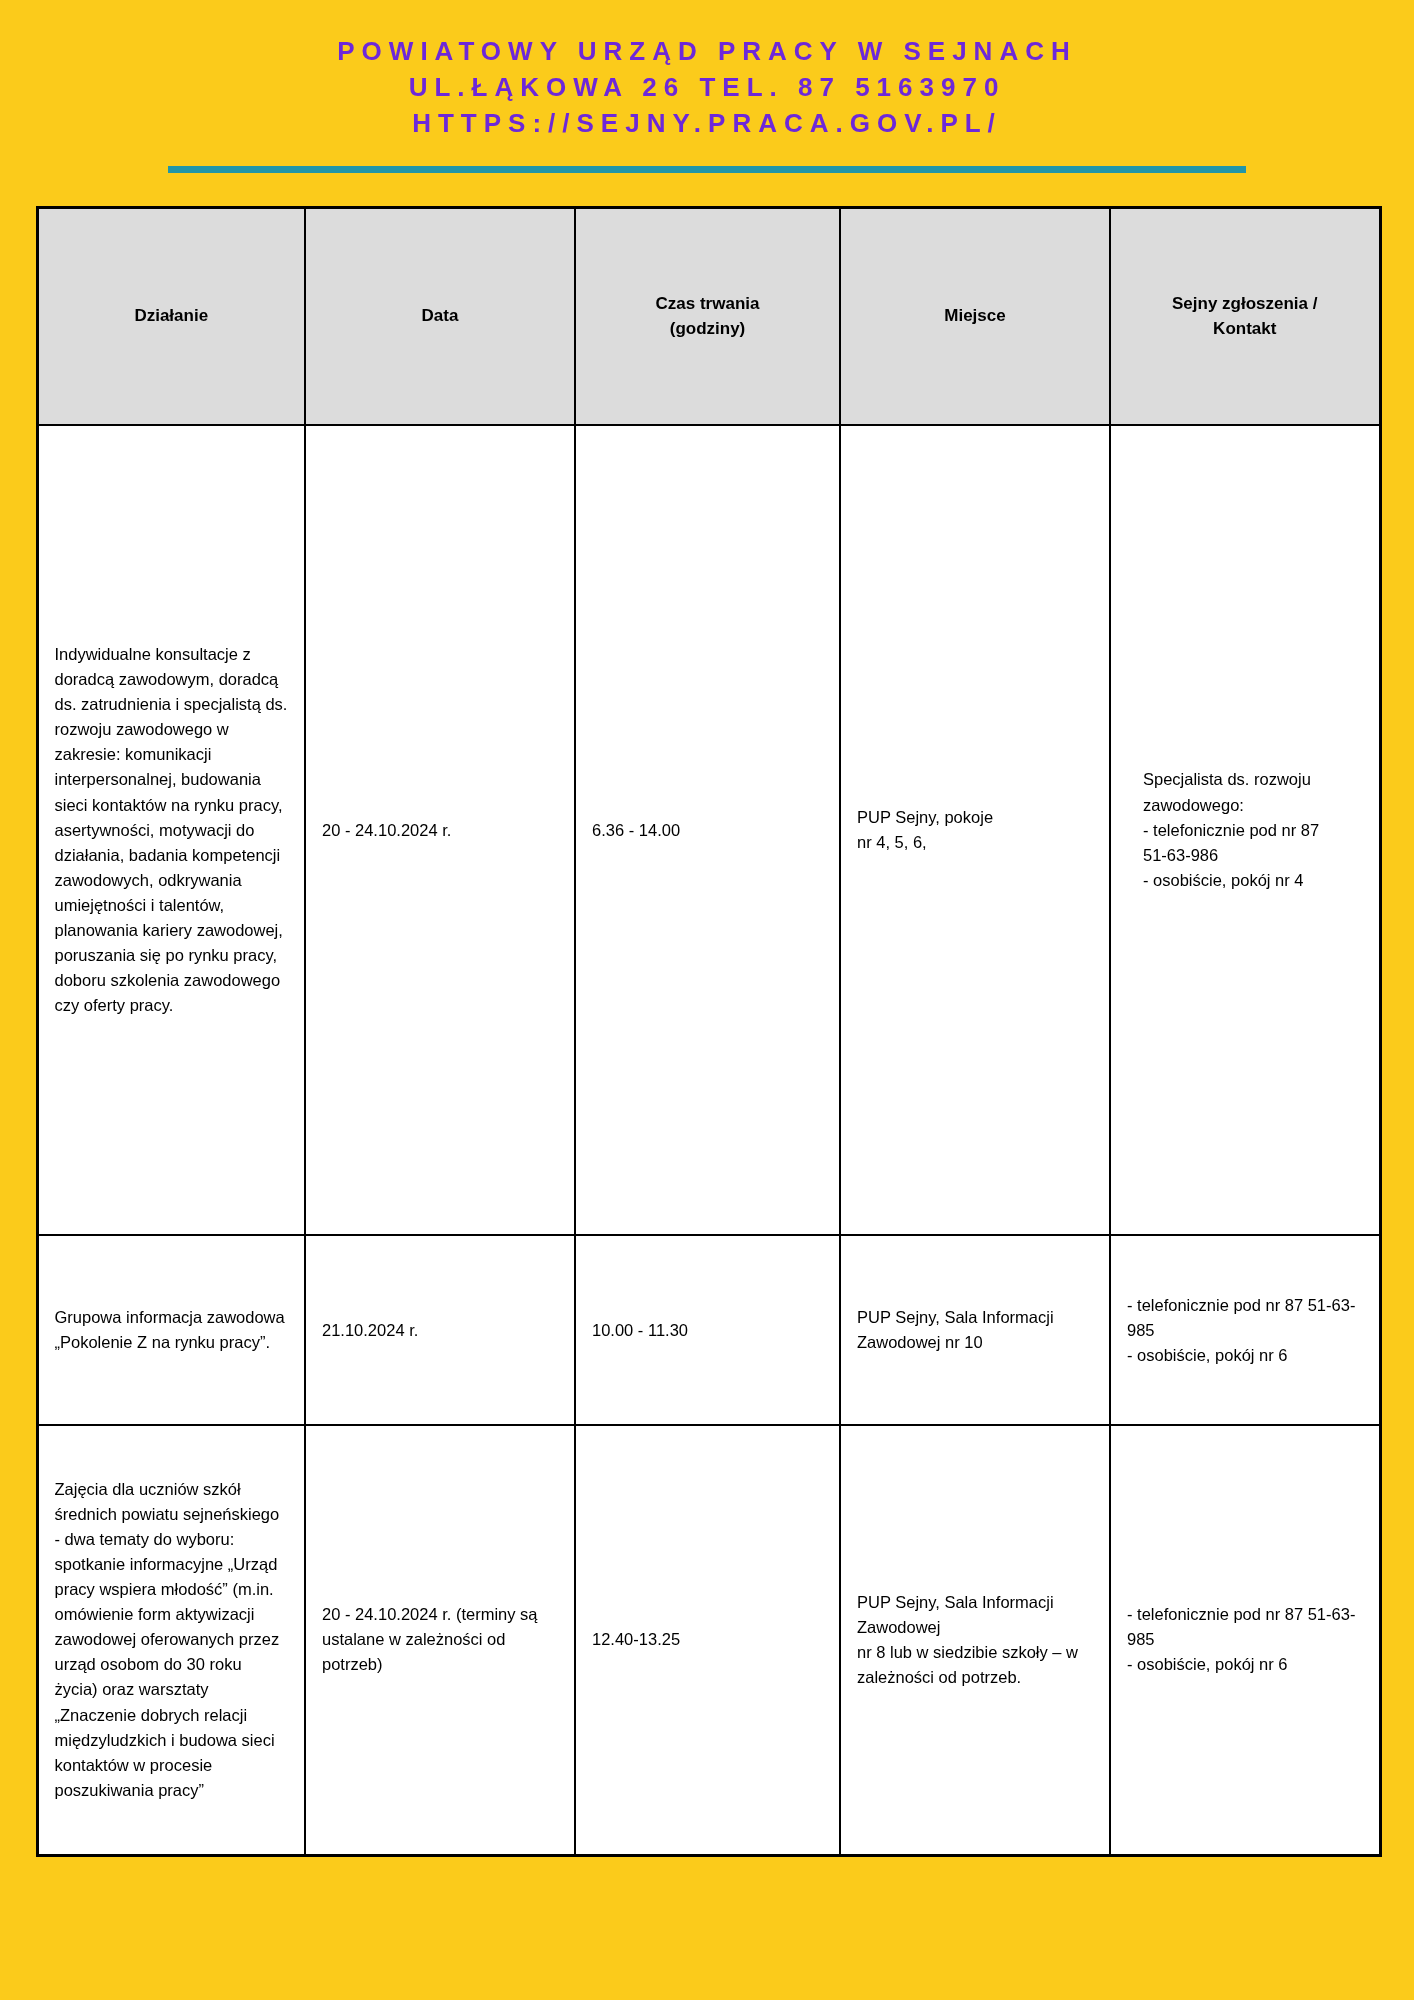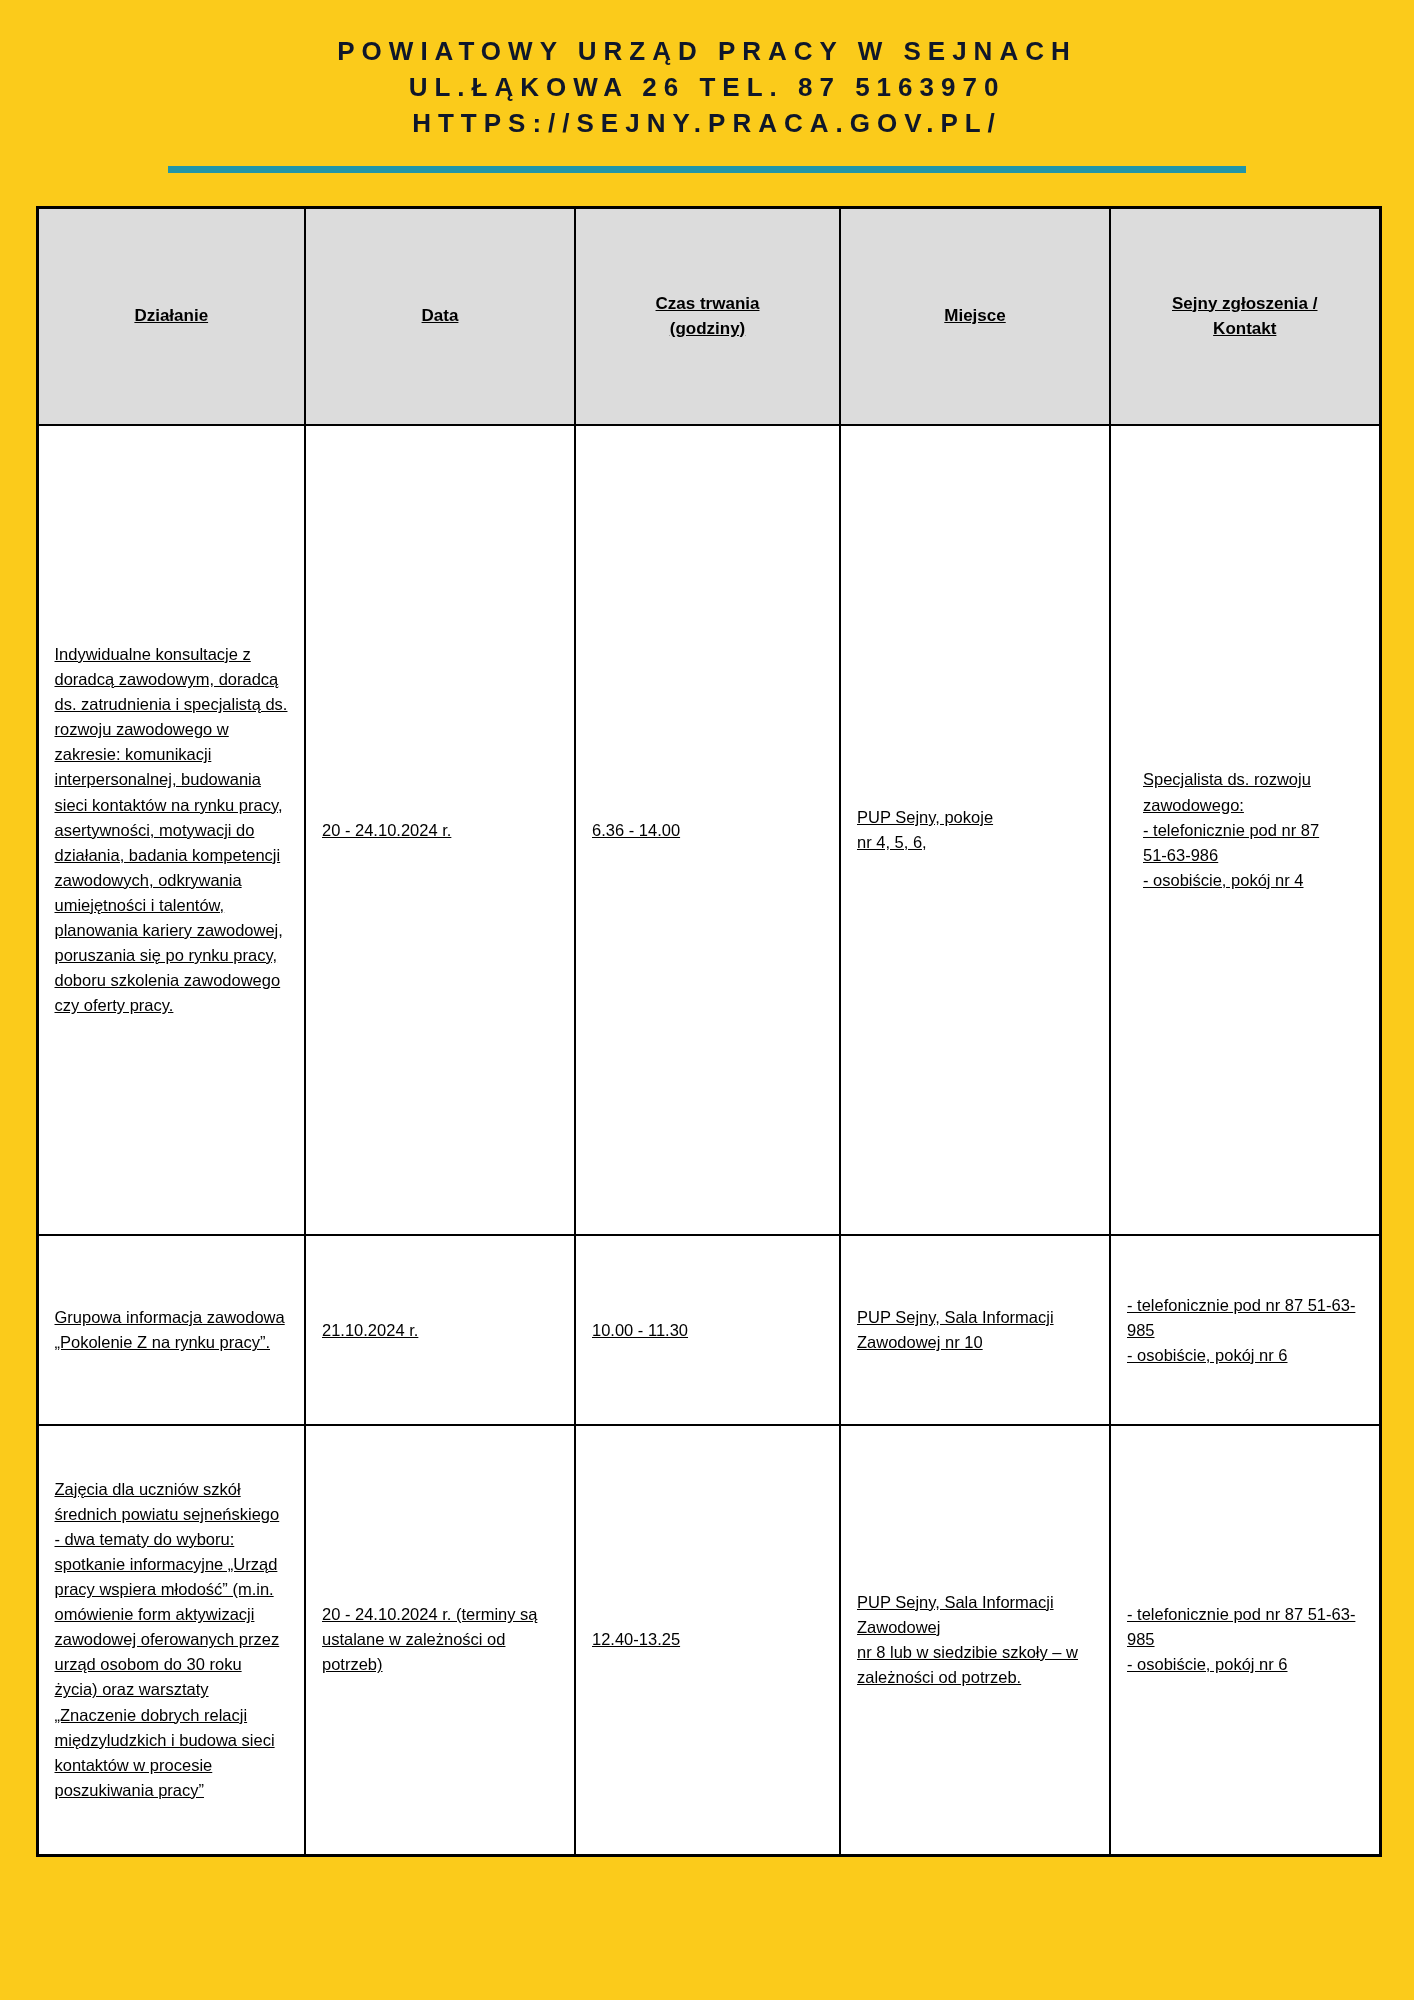--- a/index.html
+++ b/index.html
@@ -22,21 +22,21 @@
     padding: 0;
   }
   .header {
     padding-top: 34px;
     text-align: center;
   }
   .header-line {
     font-size: 26px;
     font-weight: bold;
     letter-spacing: 7px;
-    color: #0f172a;
+    color: #6d28d9;
     line-height: 1.38;
     text-transform: uppercase;
     white-space: nowrap;
   }
   .divider-wrap {
     margin-top: 24px;
     display: flex;
     justify-content: center;
   }
   .divider {
@@ -47,21 +47,20 @@
   .table-wrap {
     margin: 33px auto 0 auto;
     width: 1343px;
   }
   table.schedule {
     width: 100%;
     border-collapse: collapse;
     table-layout: fixed;
     background: #FFFFFF;
     border: 3px solid #000;
-    text-decoration: underline;
   }
   table.schedule col.c1 { width: 268px; }
   table.schedule col.c2 { width: 270px; }
   table.schedule col.c3 { width: 265px; }
   table.schedule col.c4 { width: 270px; }
   table.schedule col.c5 { width: 270px; }
 
   table.schedule th,
   table.schedule td {
     border: 2px solid #000;

